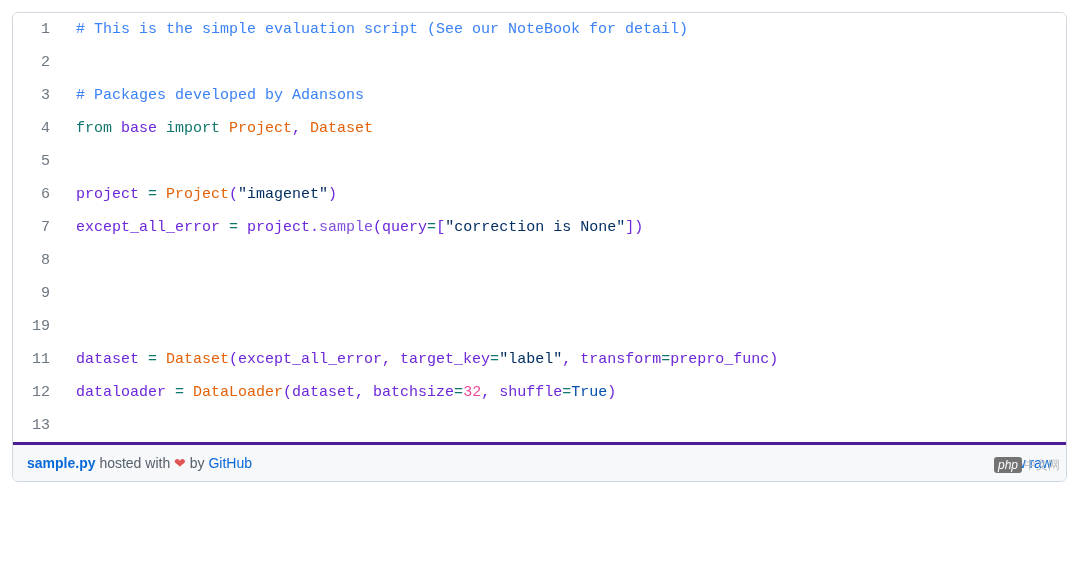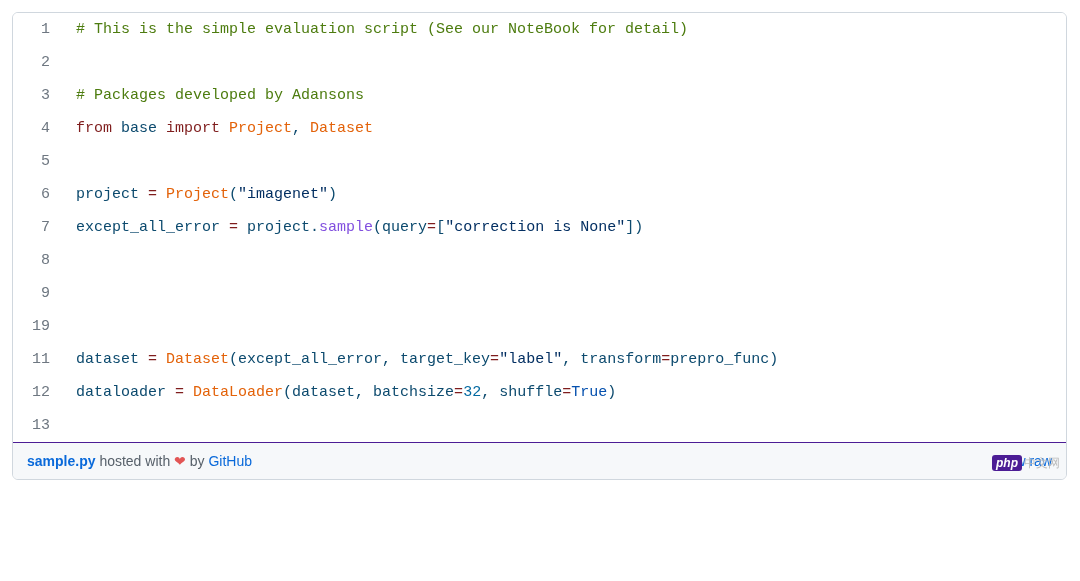--- a/index.html
+++ b/index.html
@@ -31,54 +31,54 @@
     text-align: right;
     padding-right: 18px;
     color: #6e7781;
     user-select: none;
     flex-shrink: 0;
   }
   .code {
     padding-left: 8px;
     white-space: pre;
   }
-  .c  { color: #4d7c0f; }       
-  .kw { color: #7f1d1d; }       
-  .nm { color: #0c4a6e; }       
+  .c  { color: #3b82f6; }       
+  .kw { color: #0f766e; }       
+  .nm { color: #6d28d9; }       
   .fn { color: #8250df; }       
   .cl { color: #e36209; }       
   .st { color: #032f62; }
   .bool { color: #0550ae; }     
-  .num { color: #0369a1; }
+  .num { color: #ec4899; }
   .footer {
     background: #f6f8fa;
-    border-top: 1px solid #4c1d95;
+    border-top: 3px solid #4c1d95;
     padding: 10px 14px;
     font-size: 14px;
     color: #57606a;
     display: flex;
     justify-content: space-between;
     align-items: center;
   }
   .footer a { color: #0969da; text-decoration: none; }
   .heart { color: #e25555; }
   .watermark {
     position: absolute;
     right: 20px;
     bottom: 20px;
     font-size: 12px;
     color: #bbb;
     font-family: sans-serif;
     pointer-events: none;
   }
   .watermark .logo {
     display: inline-block;
-    background: #4c1d95;
+    background: #737373;
     color: #fff;
-    font-weight: bold;
+    font-weight: normal;
     padding: 1px 4px;
     border-radius: 3px;
     font-style: italic;
     margin-right: 2px;
   }
 </style>
 </head>
 <body>
 
 <div class="gist">

